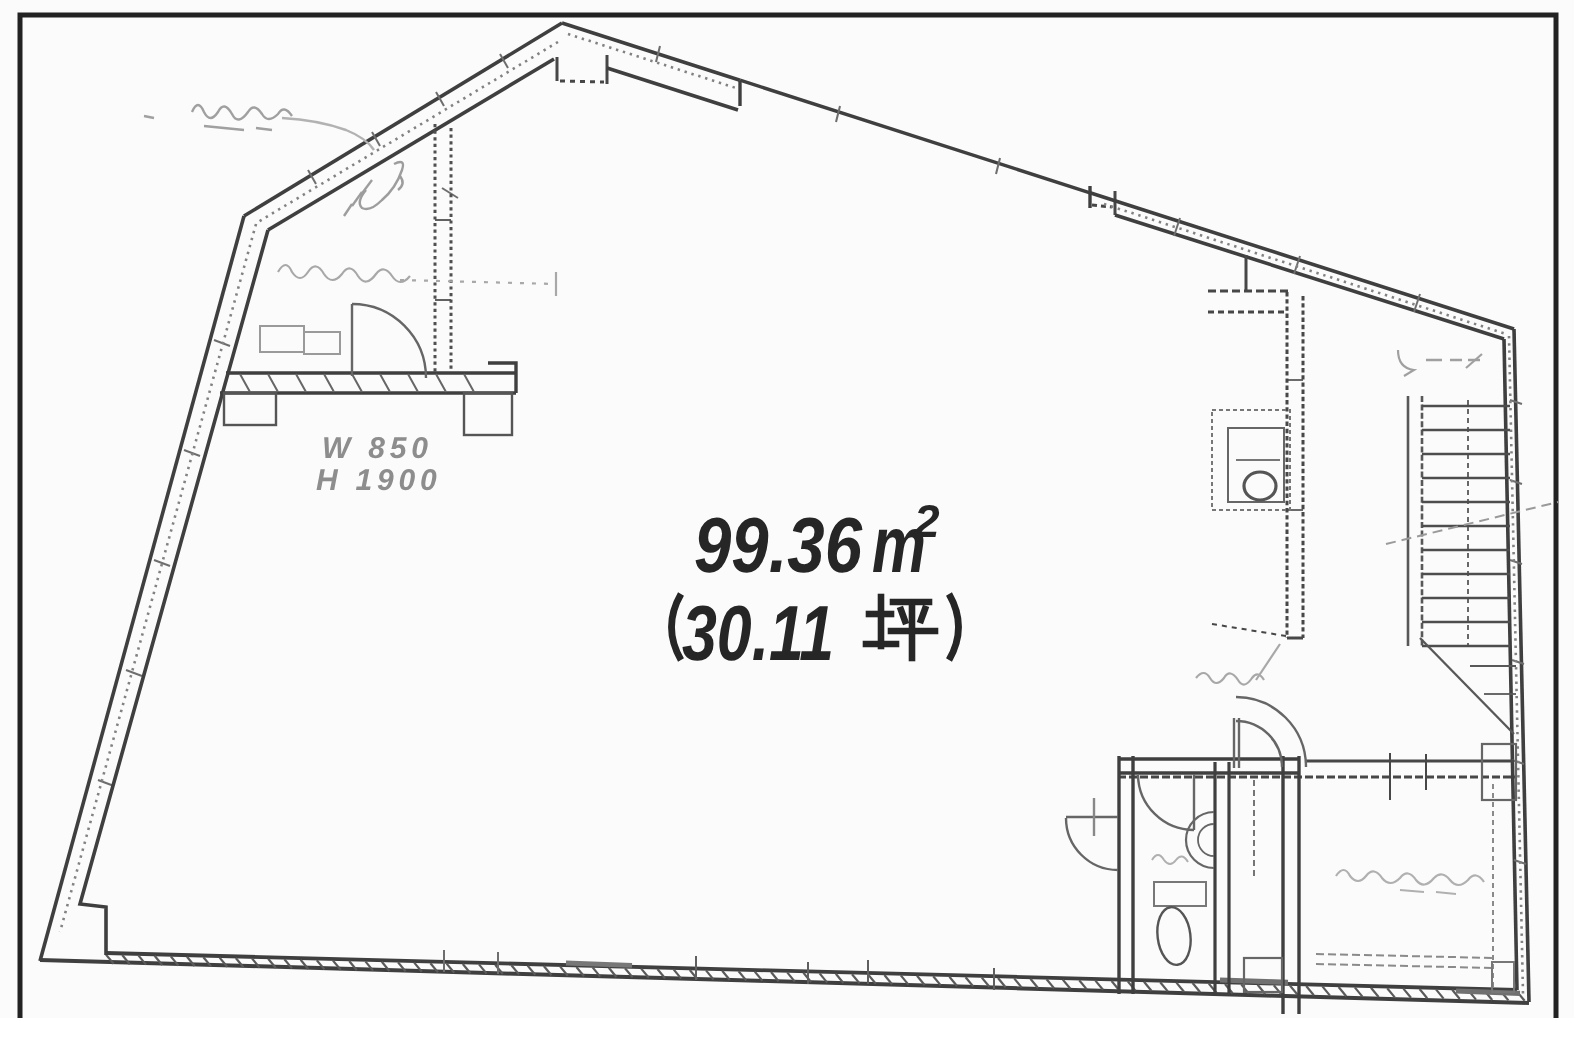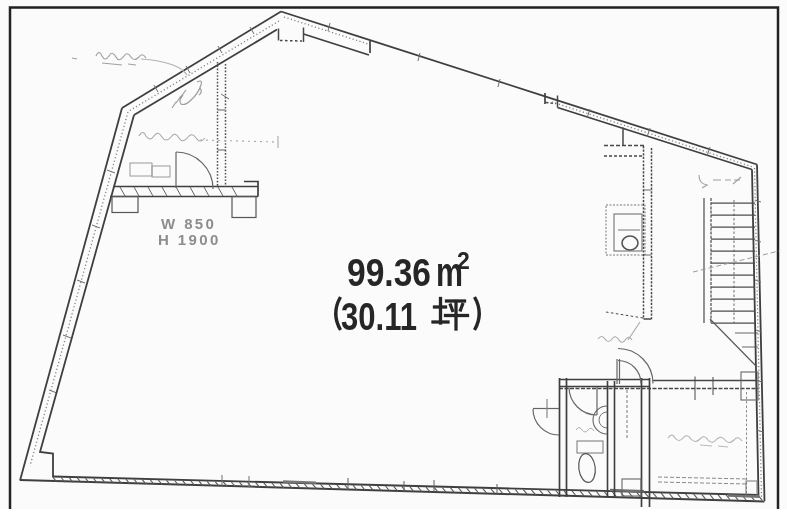--- a/index.html
+++ b/index.html
@@ -1,16 +1,16 @@
 <!DOCTYPE html>
 <html><head>
 <meta charset="utf-8">
 <style>
 html,body{margin:0;padding:0;background:#fff;}
-.wrap{width:787px;height:509px;position:relative;font-family:"Liberation Sans",sans-serif;}
+.wrap{width:787px;height:509px;position:relative;font-family:"Liberation Sans",sans-serif;font-style:italic;}
 svg{display:block;filter:blur(0.28px);}
 </style>
 </head>
 <body>
 <div class="wrap">
 <svg width="787" height="529" viewBox="0 0 787 529">
 <rect x="0" y="0" width="787" height="529" fill="#fbfbfb"></rect>
 
 <rect x="10" y="7.5" width="768" height="511" fill="none" stroke="#222" stroke-width="2.5"></rect>
 

